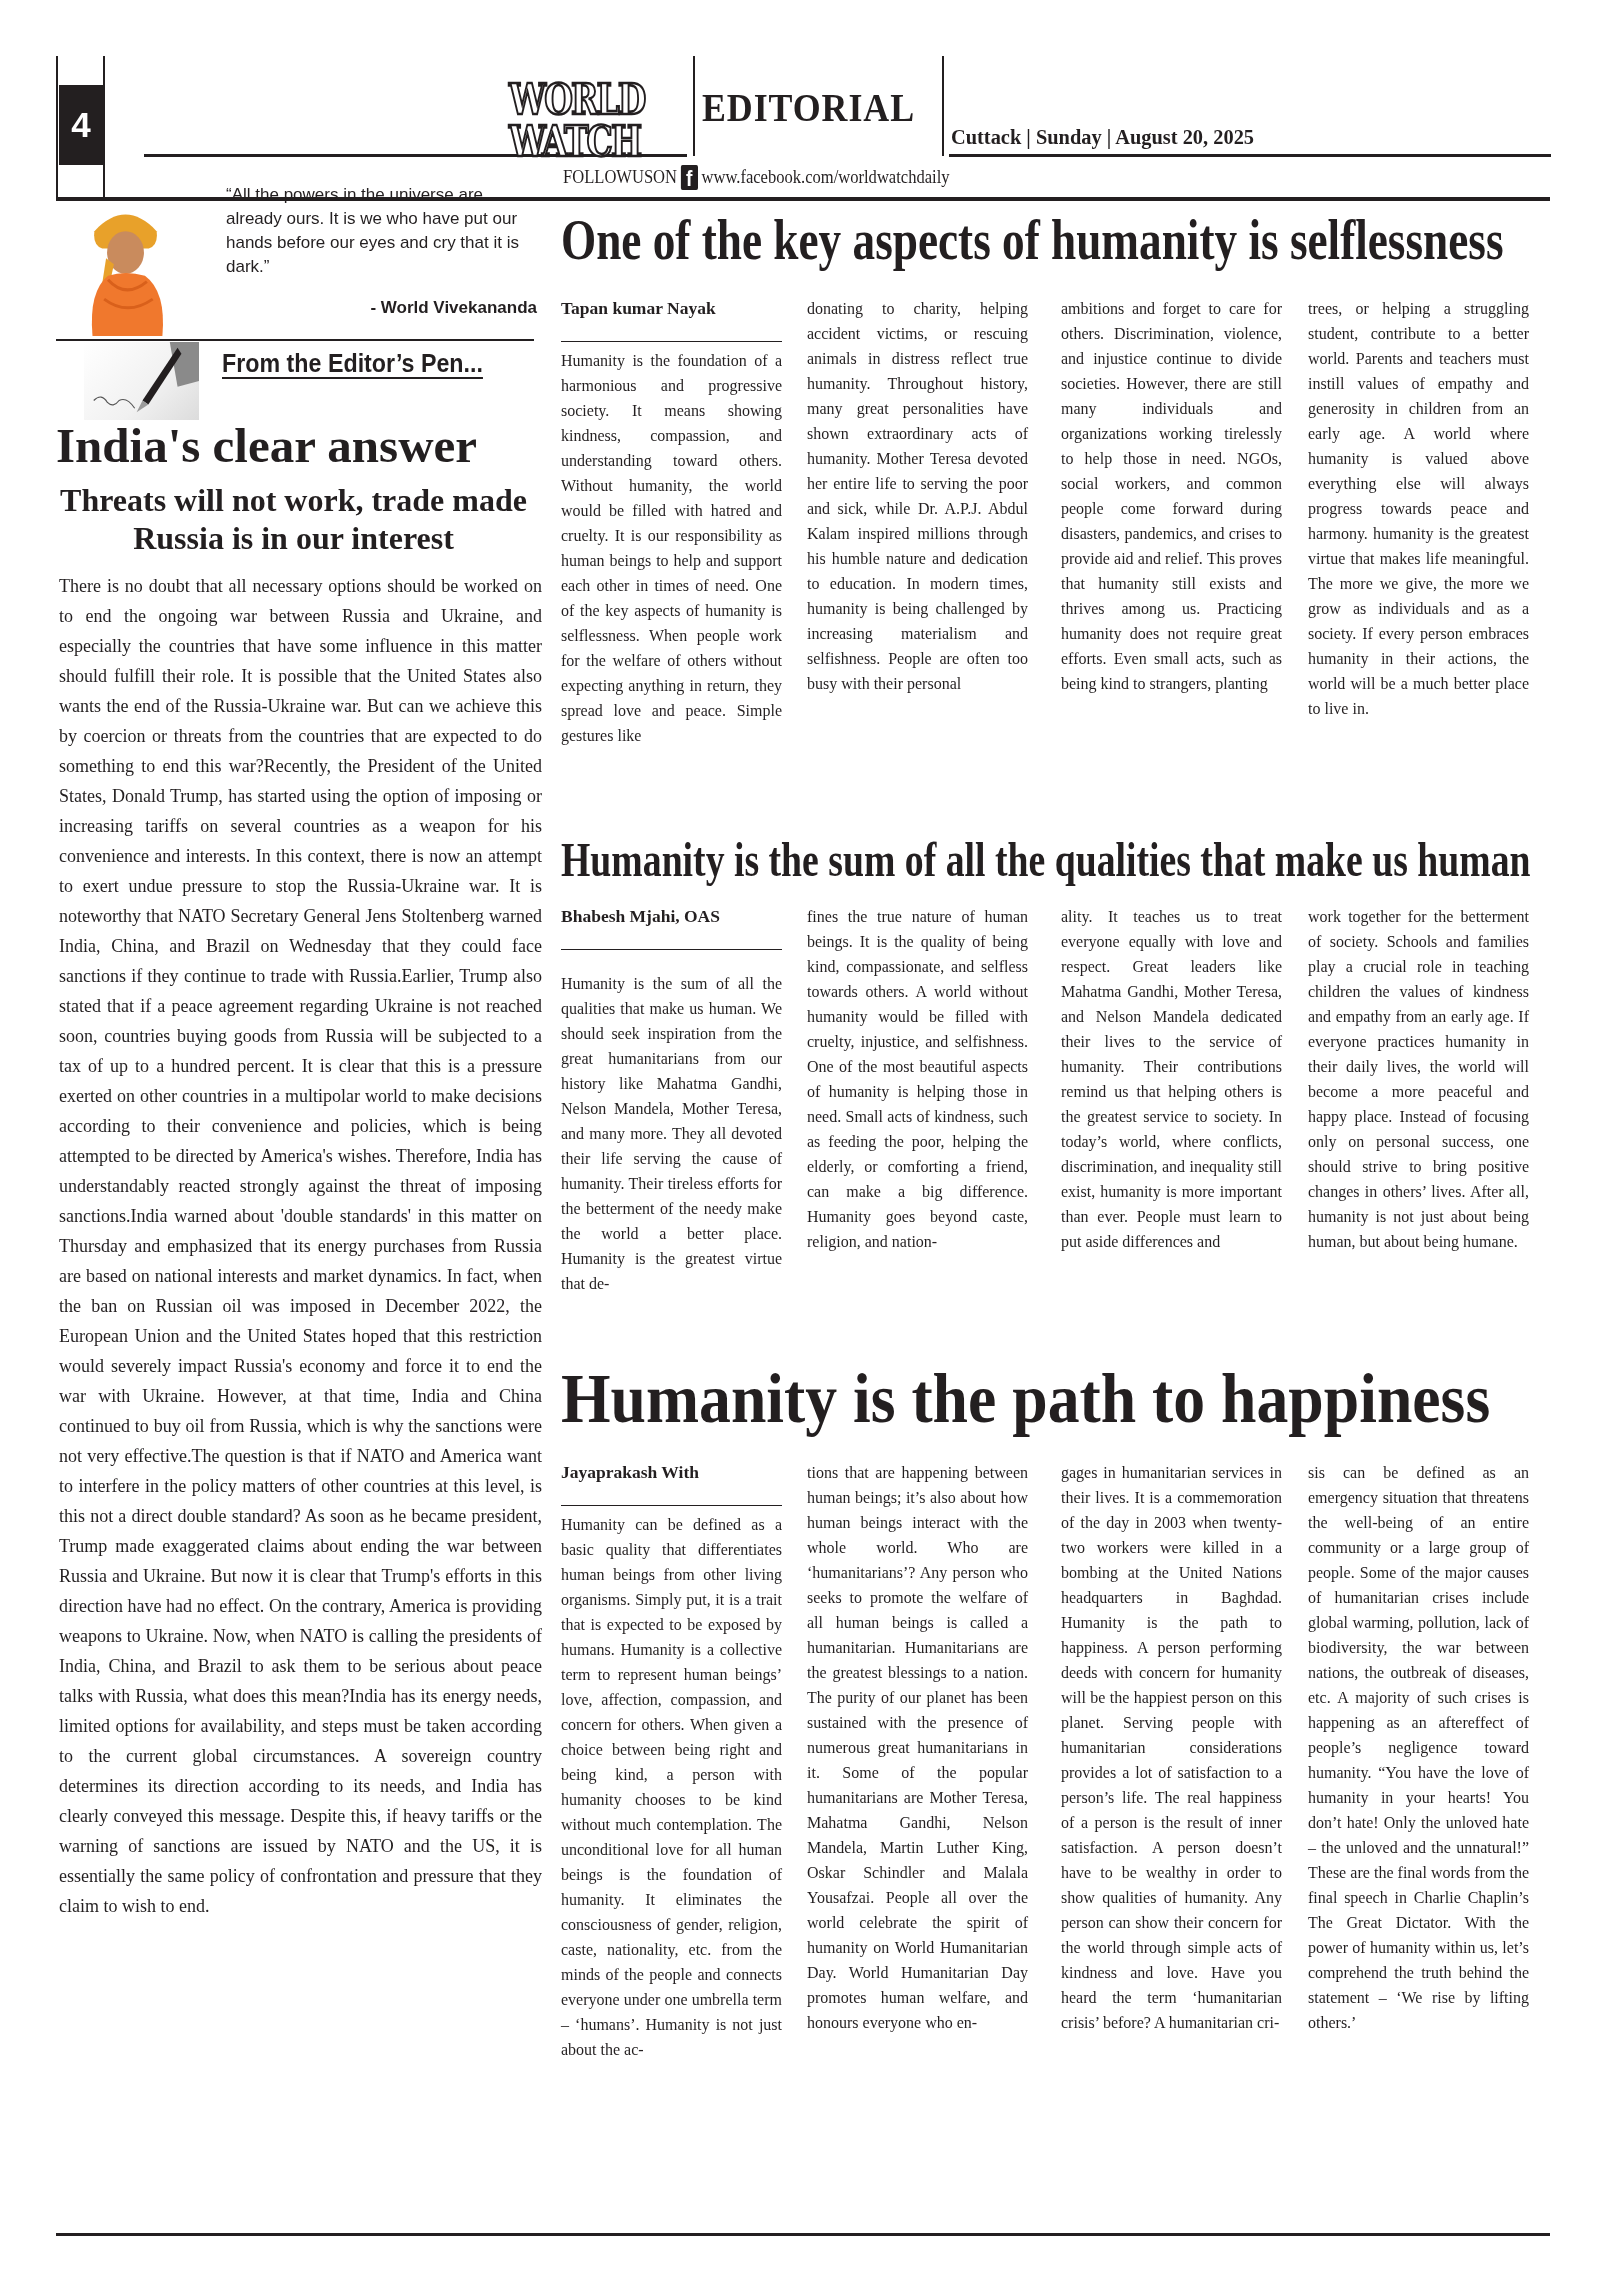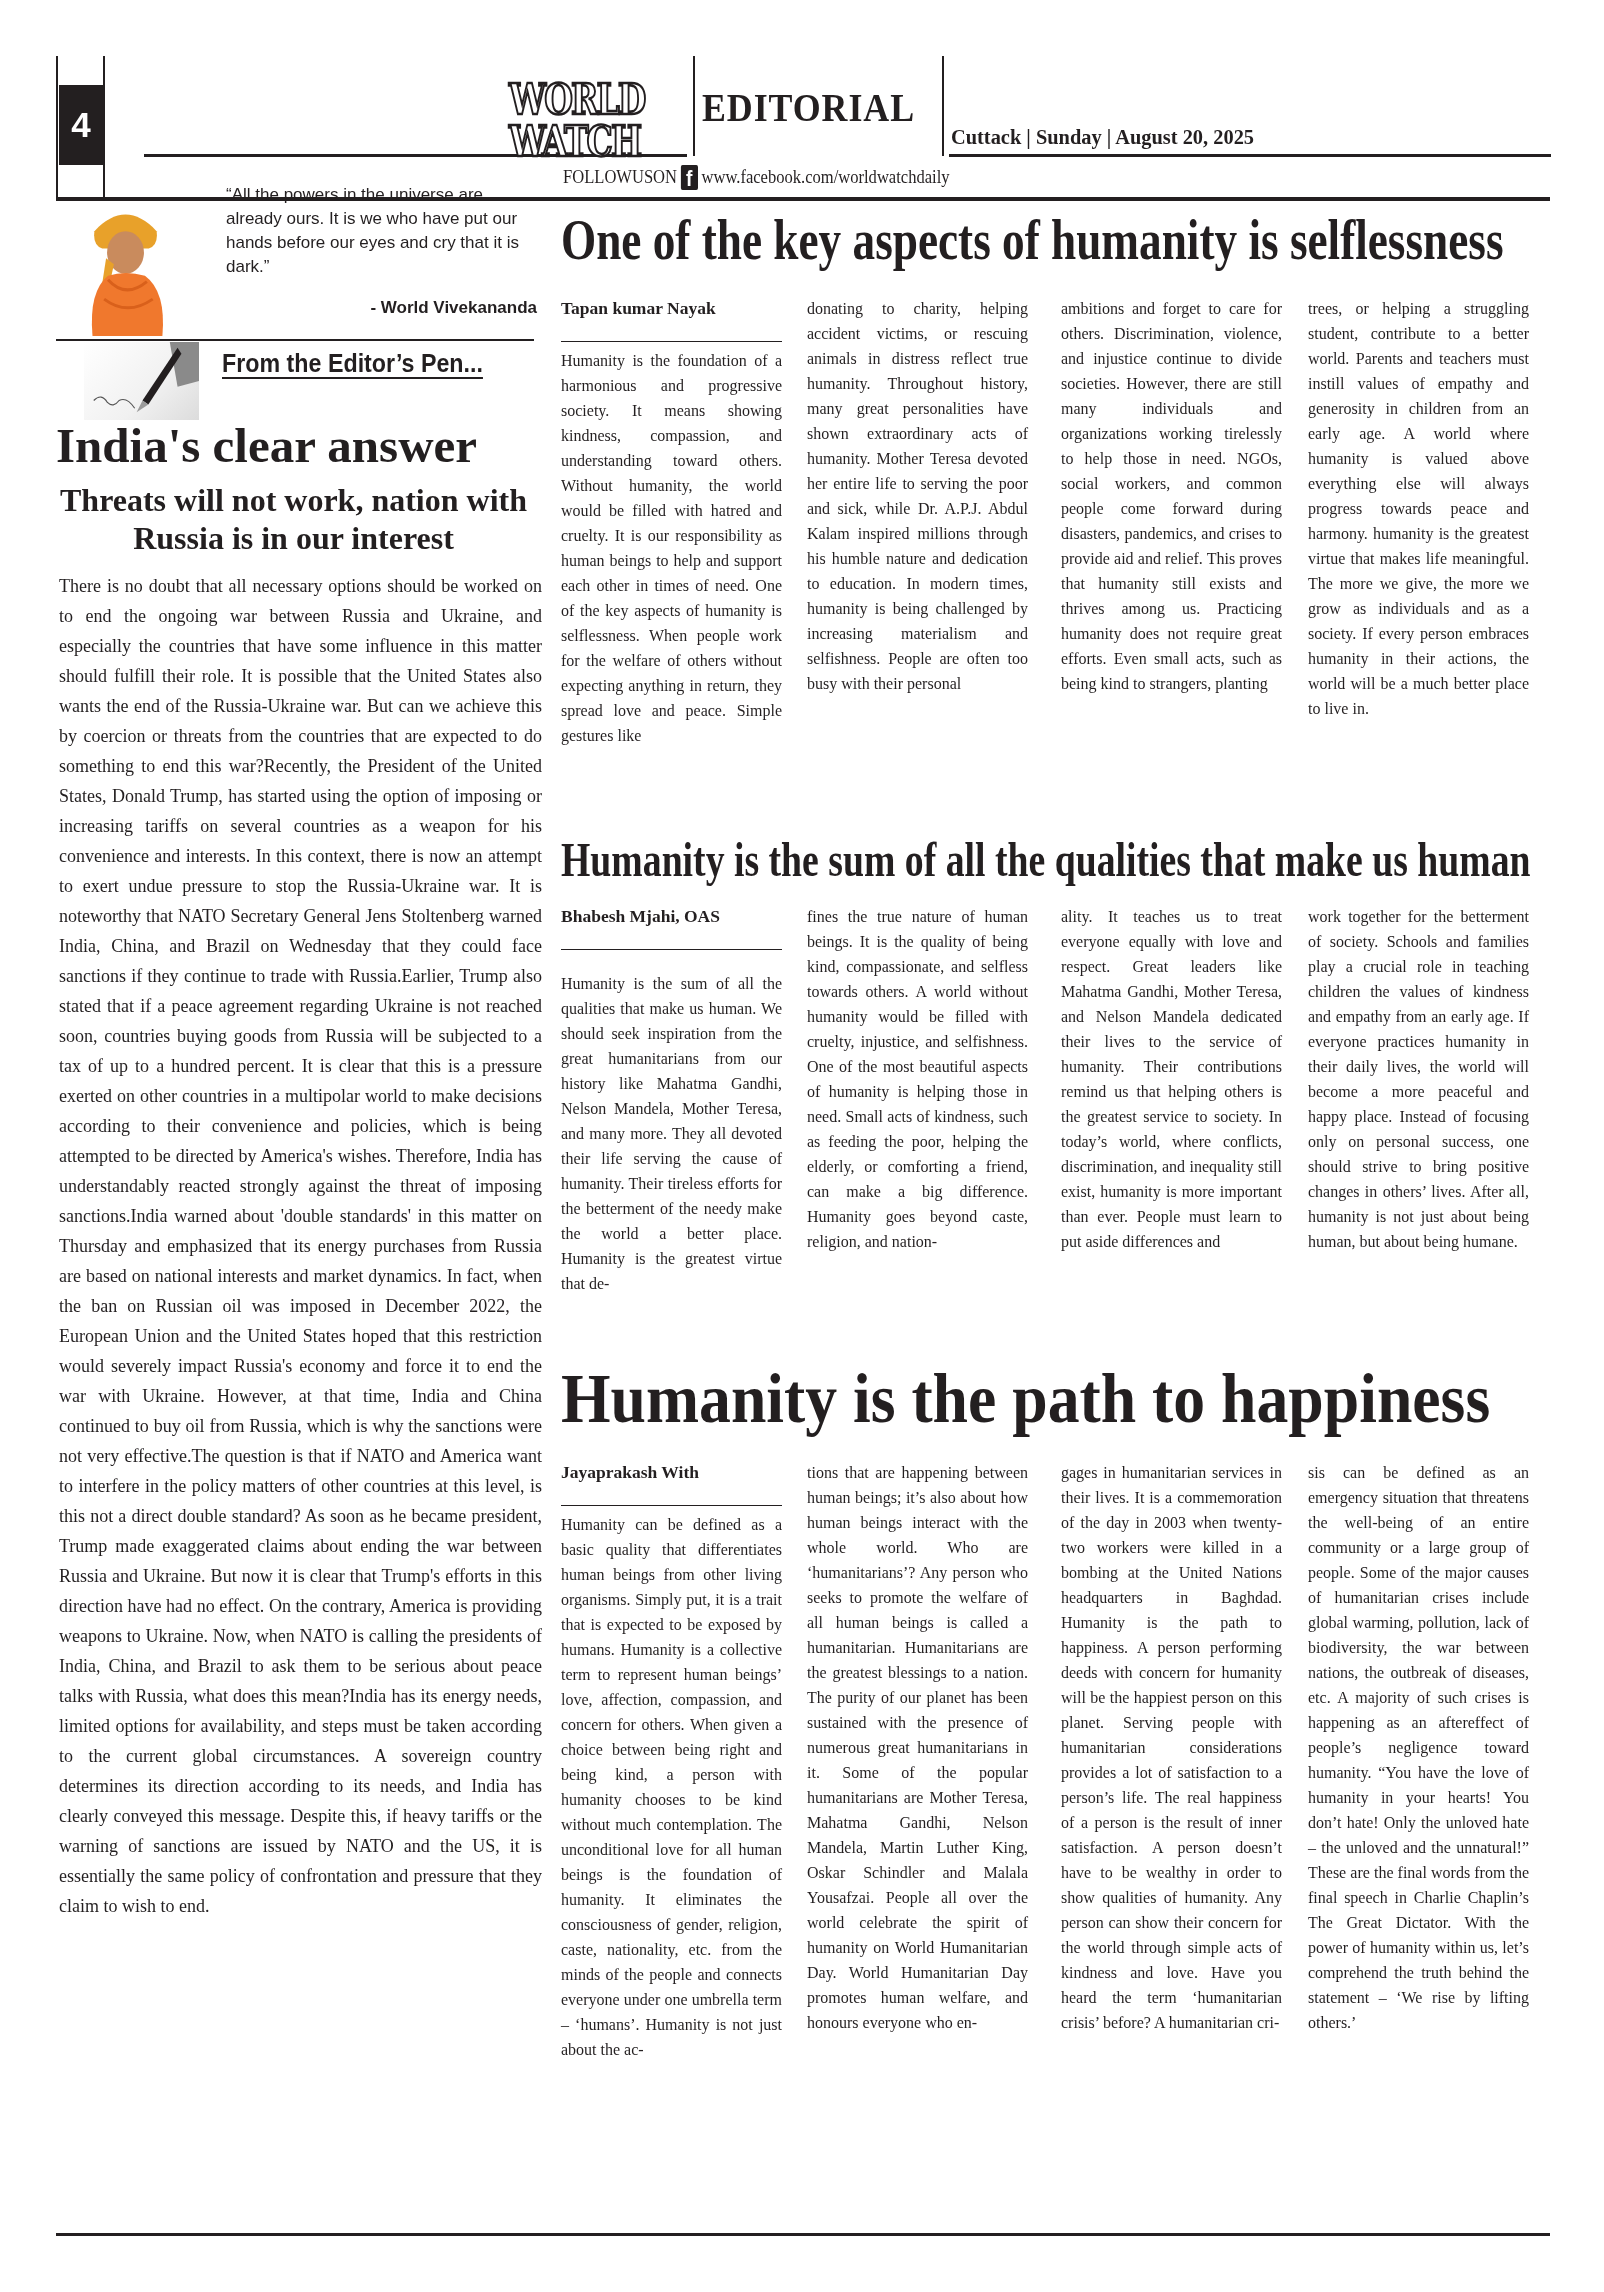--- a/index.html
+++ b/index.html
@@ -78,21 +78,21 @@
 <div class="pen-img">
   <svg width="115" height="78" viewBox="0 0 118 80">
     <path d="M88 0 L118 0 L118 40 L96 46 Z" fill="#8a8a8a"></path>
     <path d="M96 6 L60 60 L66 64 L100 12 Z" fill="#231f20"></path>
     <path d="M60 60 L54 72 L66 64 Z" fill="#9a9a9a"></path>
     <path d="M10 60 Q18 52 24 62 Q30 68 36 60 Q44 56 52 68" stroke="#555" stroke-width="1.2" fill="none"></path>
   </svg>
 </div>
 <div class="editor-pen">From the Editor’s Pen...</div>
 <div class="edit-title">India's clear answer</div>
-<div class="edit-sub">Threats will not work, nation with Russia is in our interest</div>
+<div class="edit-sub">Threats will not work, trade made Russia is in our interest</div>
 <div class="edit-body">There is no doubt that all necessary options should be worked on to end the ongoing war between Russia and Ukraine, and especially the countries that have some influence in this matter should fulfill their role. It is possible that the United States also wants the end of the Russia-Ukraine war. But can we achieve this by coercion or threats from the countries that are expected to do something to end this war?Recently, the President of the United States, Donald Trump, has started using the option of imposing or increasing tariffs on several countries as a weapon for his convenience and interests. In this context, there is now an attempt to exert undue pressure to stop the Russia-Ukraine war. It is noteworthy that NATO Secretary General Jens Stoltenberg warned India, China, and Brazil on Wednesday that they could face sanctions if they continue to trade with Russia.Earlier, Trump also stated that if a peace agreement regarding Ukraine is not reached soon, countries buying goods from Russia will be subjected to a tax of up to a hundred percent. It is clear that this is a pressure exerted on other countries in a multipolar world to make decisions according to their convenience and policies, which is being attempted to be directed by America's wishes. Therefore, India has understandably reacted strongly against the threat of imposing sanctions.India warned about 'double standards' in this matter on Thursday and emphasized that its energy purchases from Russia are based on national interests and market dynamics. In fact, when the ban on Russian oil was imposed in December 2022, the European Union and the United States hoped that this restriction would severely impact Russia's economy and force it to end the war with Ukraine. However, at that time, India and China continued to buy oil from Russia, which is why the sanctions were not very effective.The question is that if NATO and America want to interfere in the policy matters of other countries at this level, is this not a direct double standard? As soon as he became president, Trump made exaggerated claims about ending the war between Russia and Ukraine. But now it is clear that Trump's efforts in this direction have had no effect. On the contrary, America is providing weapons to Ukraine. Now, when NATO is calling the presidents of India, China, and Brazil to ask them to be serious about peace talks with Russia, what does this mean?India has its energy needs, limited options for availability, and steps must be taken according to the current global circumstances. A sovereign country determines its direction according to its needs, and India has clearly conveyed this message. Despite this, if heavy tariffs or the warning of sanctions are issued by NATO and the US, it is essentially the same policy of confrontation and pressure that they claim to wish to end.</div>
 
 <div class="headline h1">One of the key aspects of humanity is selflessness</div>
 <div class="col c1 t1">
   <div class="byline">Tapan kumar Nayak</div>
   <div>Humanity is the foundation of a harmonious and progressive society. It means showing kindness, compassion, and understanding toward others. Without humanity, the world would be filled with hatred and cruelty. It is our responsibility as human beings to help and support each other in times of need. One of the key aspects of humanity is selflessness. When people work for the welfare of others without expecting anything in return, they spread love and peace. Simple gestures like</div>
 </div>
 <div class="col c2 t1">donating to charity, helping accident victims, or rescuing animals in distress reflect true humanity. Throughout history, many great personalities have shown extraordinary acts of humanity. Mother Teresa devoted her entire life to serving the poor and sick, while Dr. A.P.J. Abdul Kalam inspired millions through his humble nature and dedication to education. In modern times, humanity is being challenged by increasing materialism and selfishness. People are often too busy with their personal</div>
 <div class="col c3 t1">ambitions and forget to care for others. Discrimination, violence, and injustice continue to divide societies. However, there are still many individuals and organizations working tirelessly to help those in need. NGOs, social workers, and common people come forward during disasters, pandemics, and crises to provide aid and relief. This proves that humanity still exists and thrives among us. Practicing humanity does not require great efforts. Even small acts, such as being kind to strangers, planting</div>
 <div class="col c4 t1">trees, or helping a struggling student, contribute to a better world. Parents and teachers must instill values of empathy and generosity in children from an early age. A world where humanity is valued above everything else will always progress towards peace and harmony. humanity is the greatest virtue that makes life meaningful. The more we give, the more we grow as individuals and as a society. If every person embraces humanity in their actions, the world will be a much better place to live in.</div>

